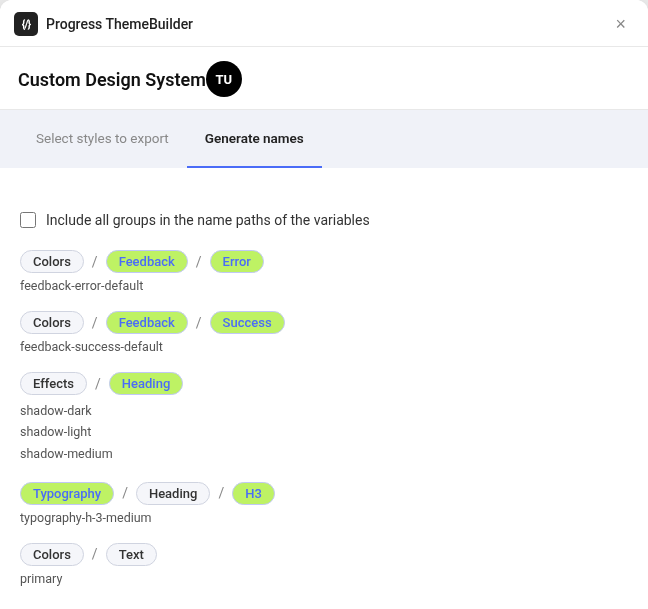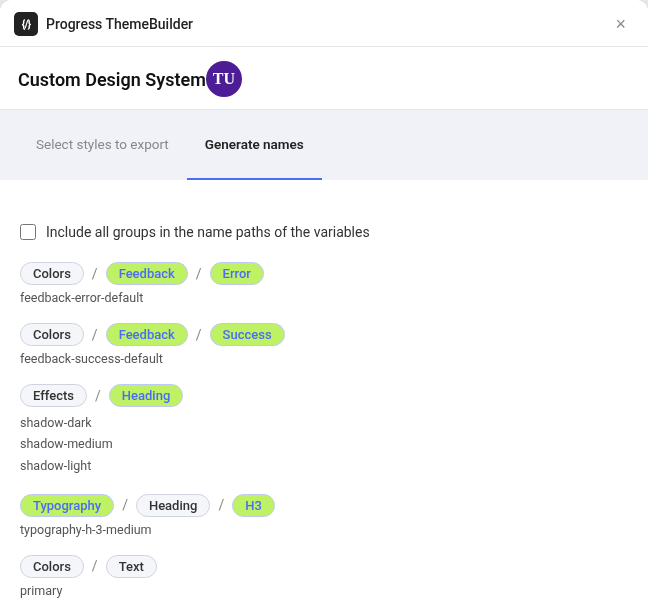--- a/index.html
+++ b/index.html
@@ -70,38 +70,37 @@
     }
     .header-title {
       font-size: 18px;
       font-weight: 600;
       color: #111;
     }
     .avatar {
       width: 36px;
       height: 36px;
       border-radius: 50%;
-      background: #4c1d95;
+      background: #000000;
       color: #fff;
-      font-size: 16px;
+      font-size: 13px;
       font-weight: 700;
       display: flex;
       align-items: center;
       justify-content: center;
-      font-family: Liberation Serif, serif;
     }
     .tabs-bar {
       display: flex;
       align-items: center;
       gap: 0;
       background: #f0f2f8;
       padding: 0 18px;
     }
     .tab {
-      padding: 26px 18px;
+      padding: 20px 18px;
       font-size: 13.5px;
       color: #888;
       cursor: pointer;
       border-bottom: 2px solid transparent;
       user-select: none;
     }
     .tab.active {
       color: #222;
       font-weight: 600;
       border-bottom: 2px solid #4A6CF7;
@@ -254,22 +253,22 @@
     </div>
 
     <div class="group-block">
       <div class="tag-row">
         <span class="tag">Effects</span>
         <span class="separator">/</span>
         <span class="tag blue">Heading</span>
       </div>
       <div class="subtext-multi">
         <div>shadow-dark</div>
+        <div>shadow-light</div>
         <div>shadow-medium</div>
-        <div>shadow-light</div>
       </div>
     </div>
 
     <div class="group-block">
       <div class="tag-row">
         <span class="tag blue">Typography</span>
         <span class="separator">/</span>
         <span class="tag">Heading</span>
         <span class="separator">/</span>
         <span class="tag blue">H3</span>

